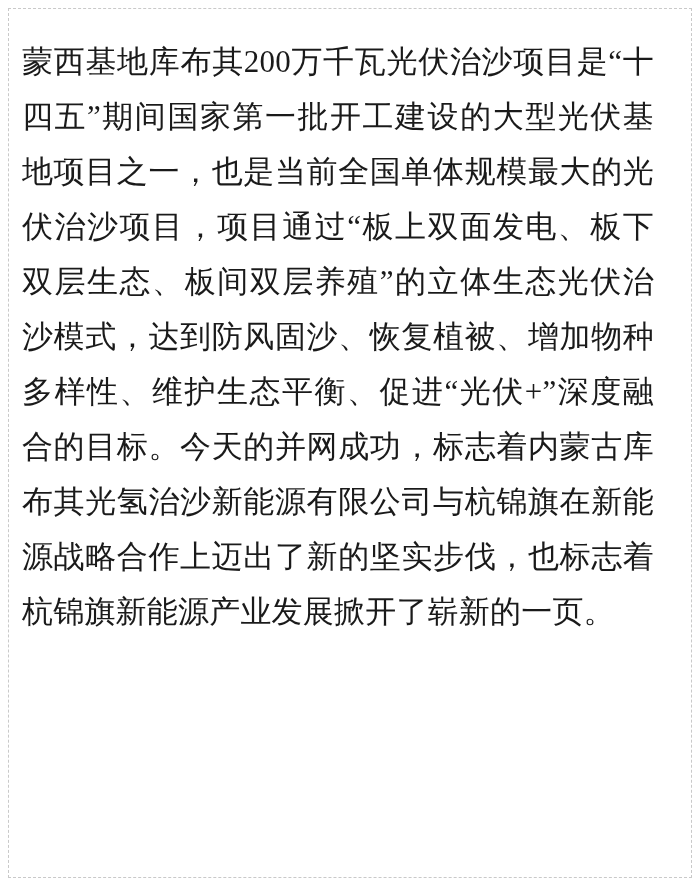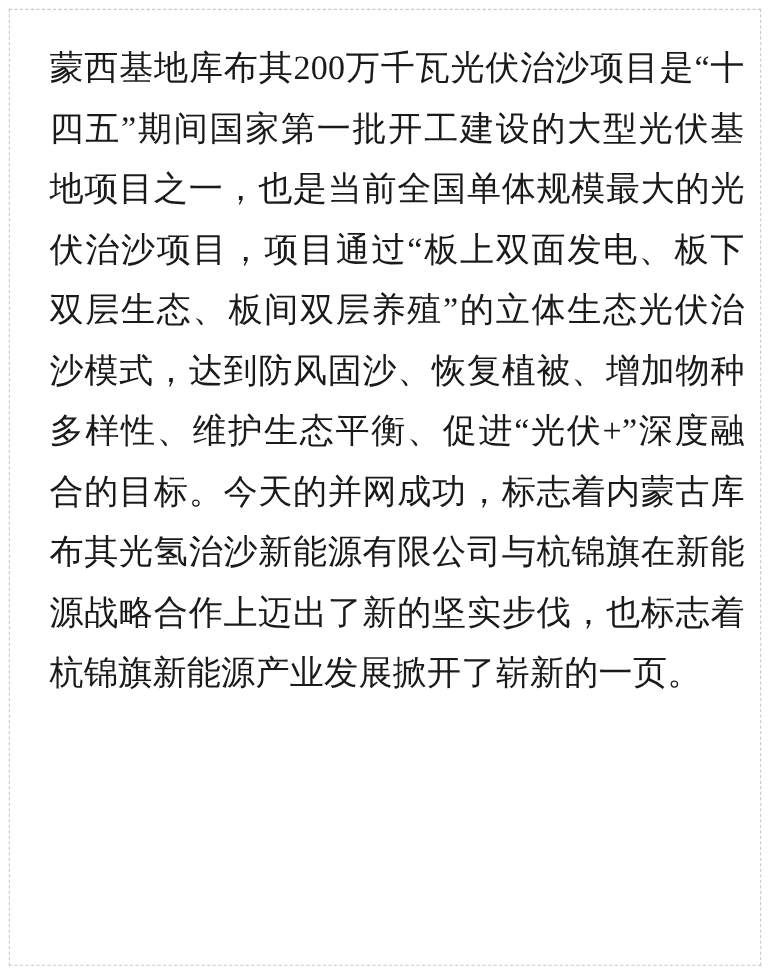--- a/index.html
+++ b/index.html
@@ -25,21 +25,21 @@
     left: 8px;
     top: 8px;
     right: 8px;
     bottom: 8px;
     border: 1px dashed #c9c9c9;
     box-sizing: border-box;
     pointer-events: none;
   }
   .content {
     position: absolute;
-    left: 45px;
+    left: 22px;
     top: 34px;
     width: 632px;
     box-sizing: border-box;
   }
   .article-text {
     font-family: "Liberation Serif", "DejaVu Serif", serif;
     font-size: 31px;
     line-height: 55px;
     color: #1a1a1a;
     text-align: justify;

